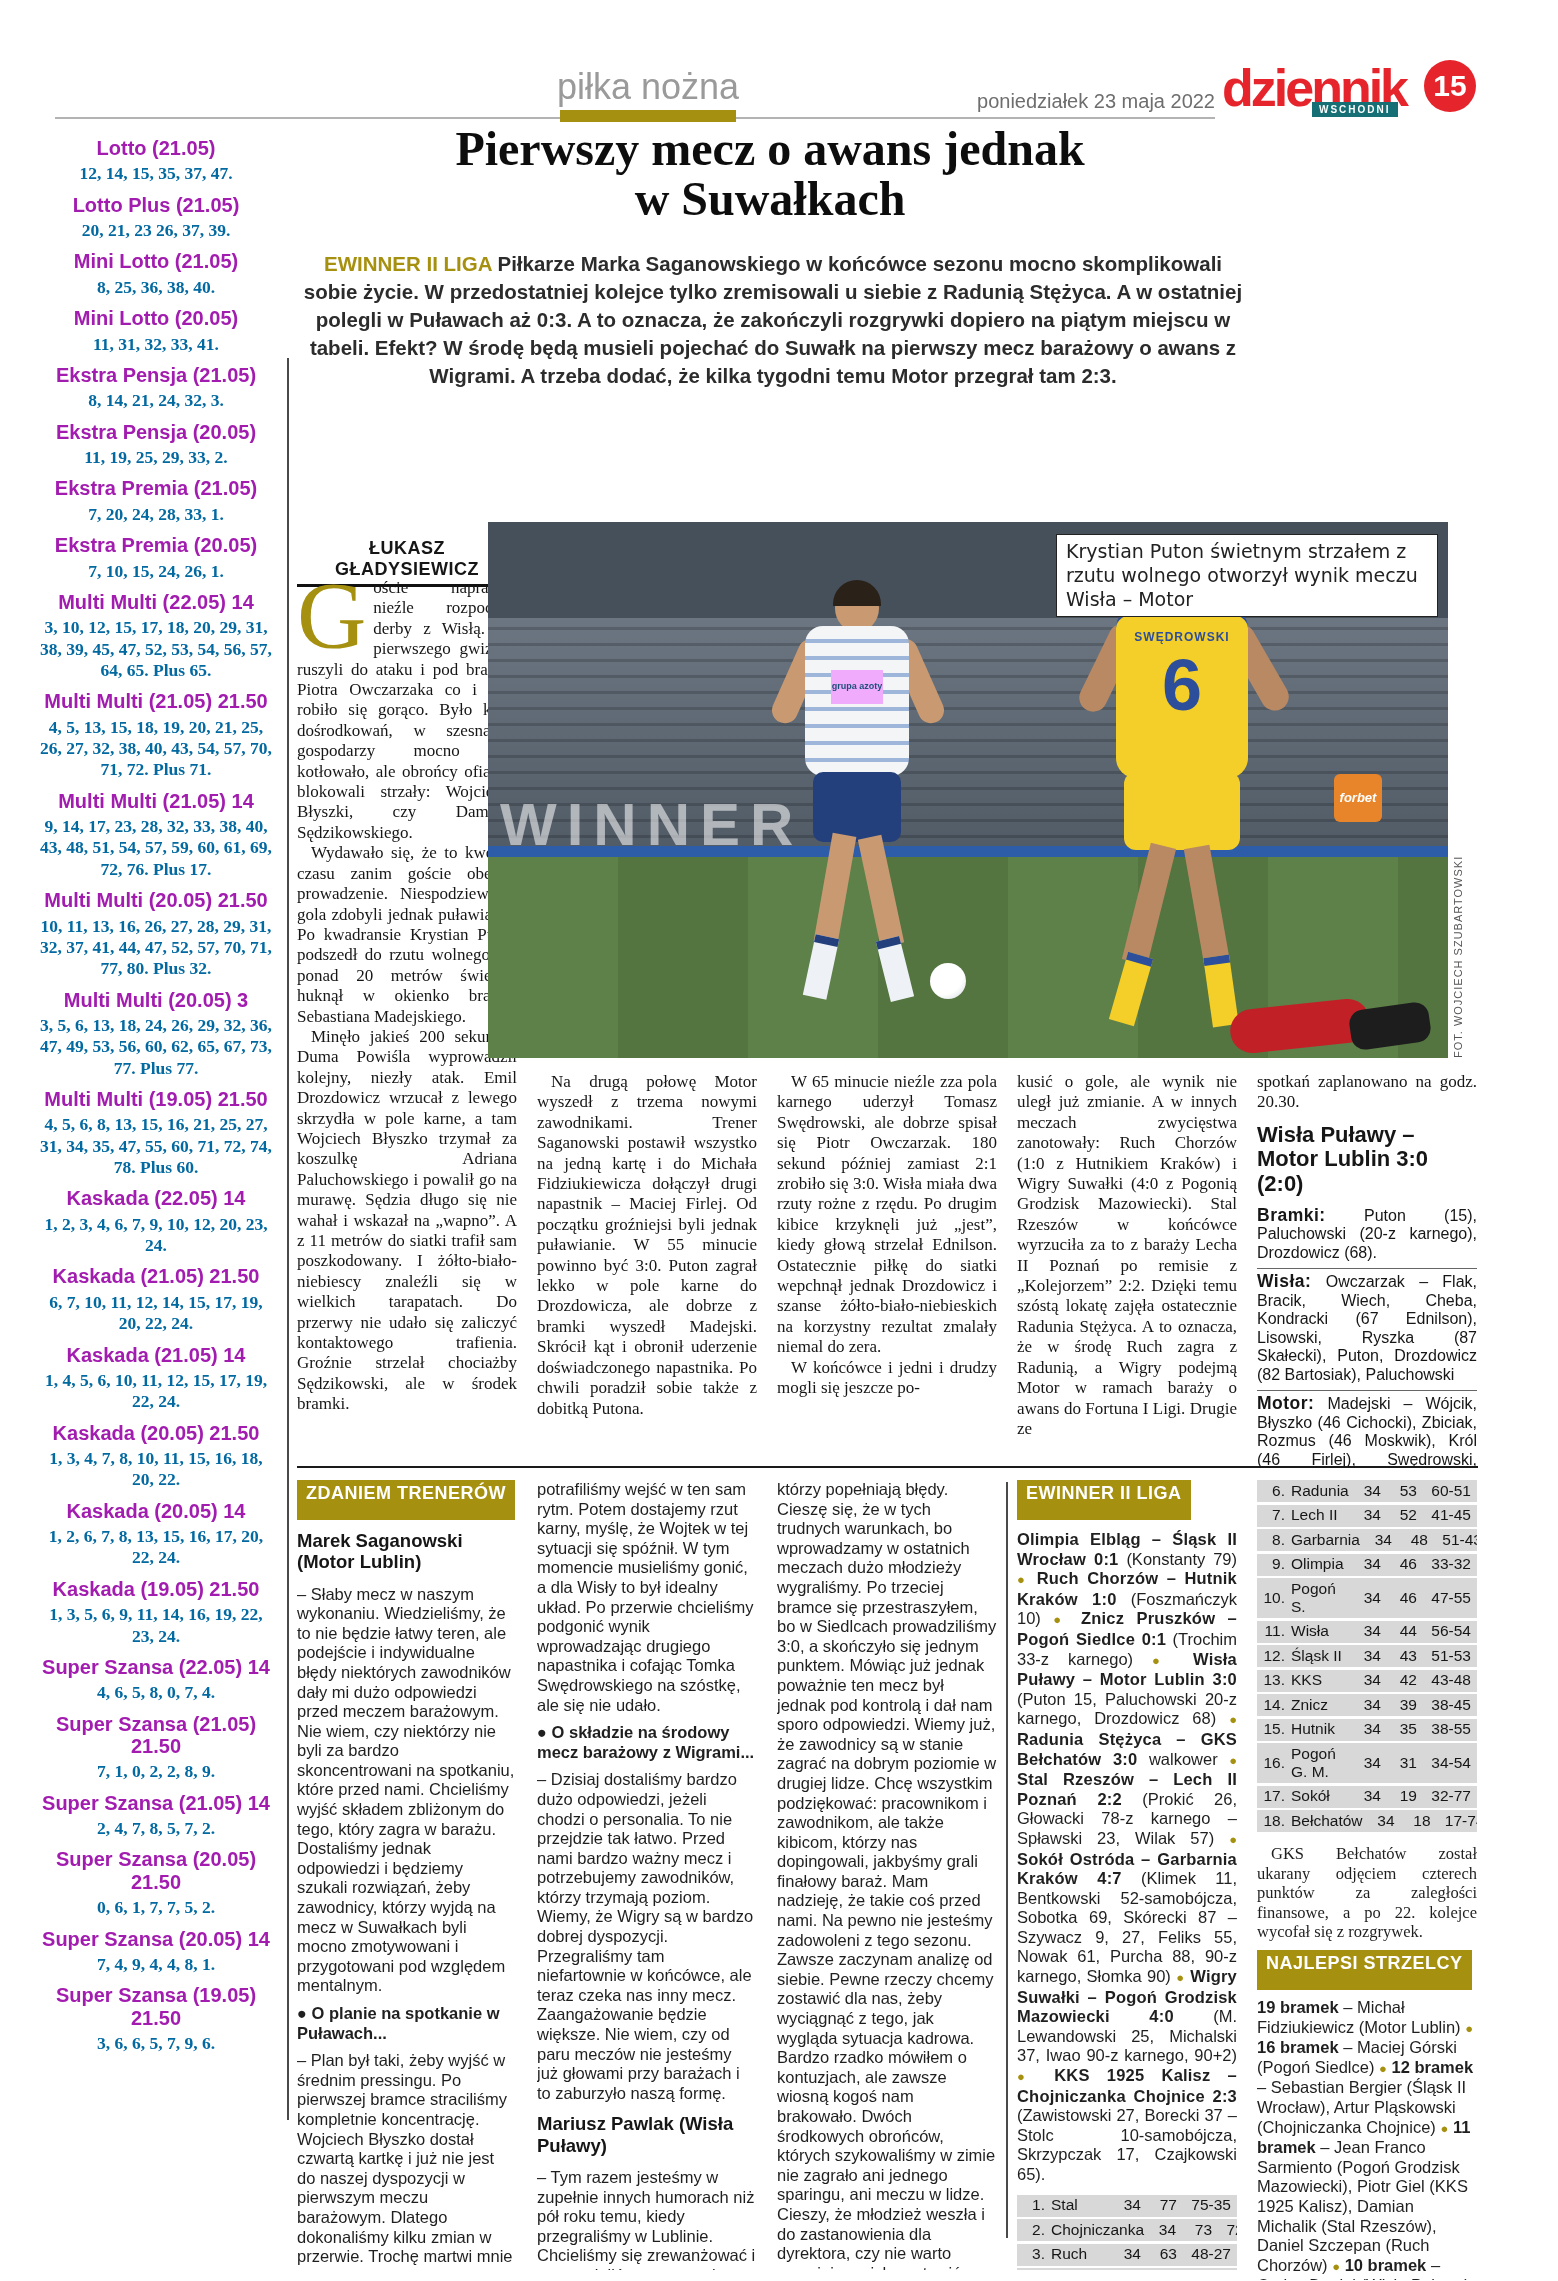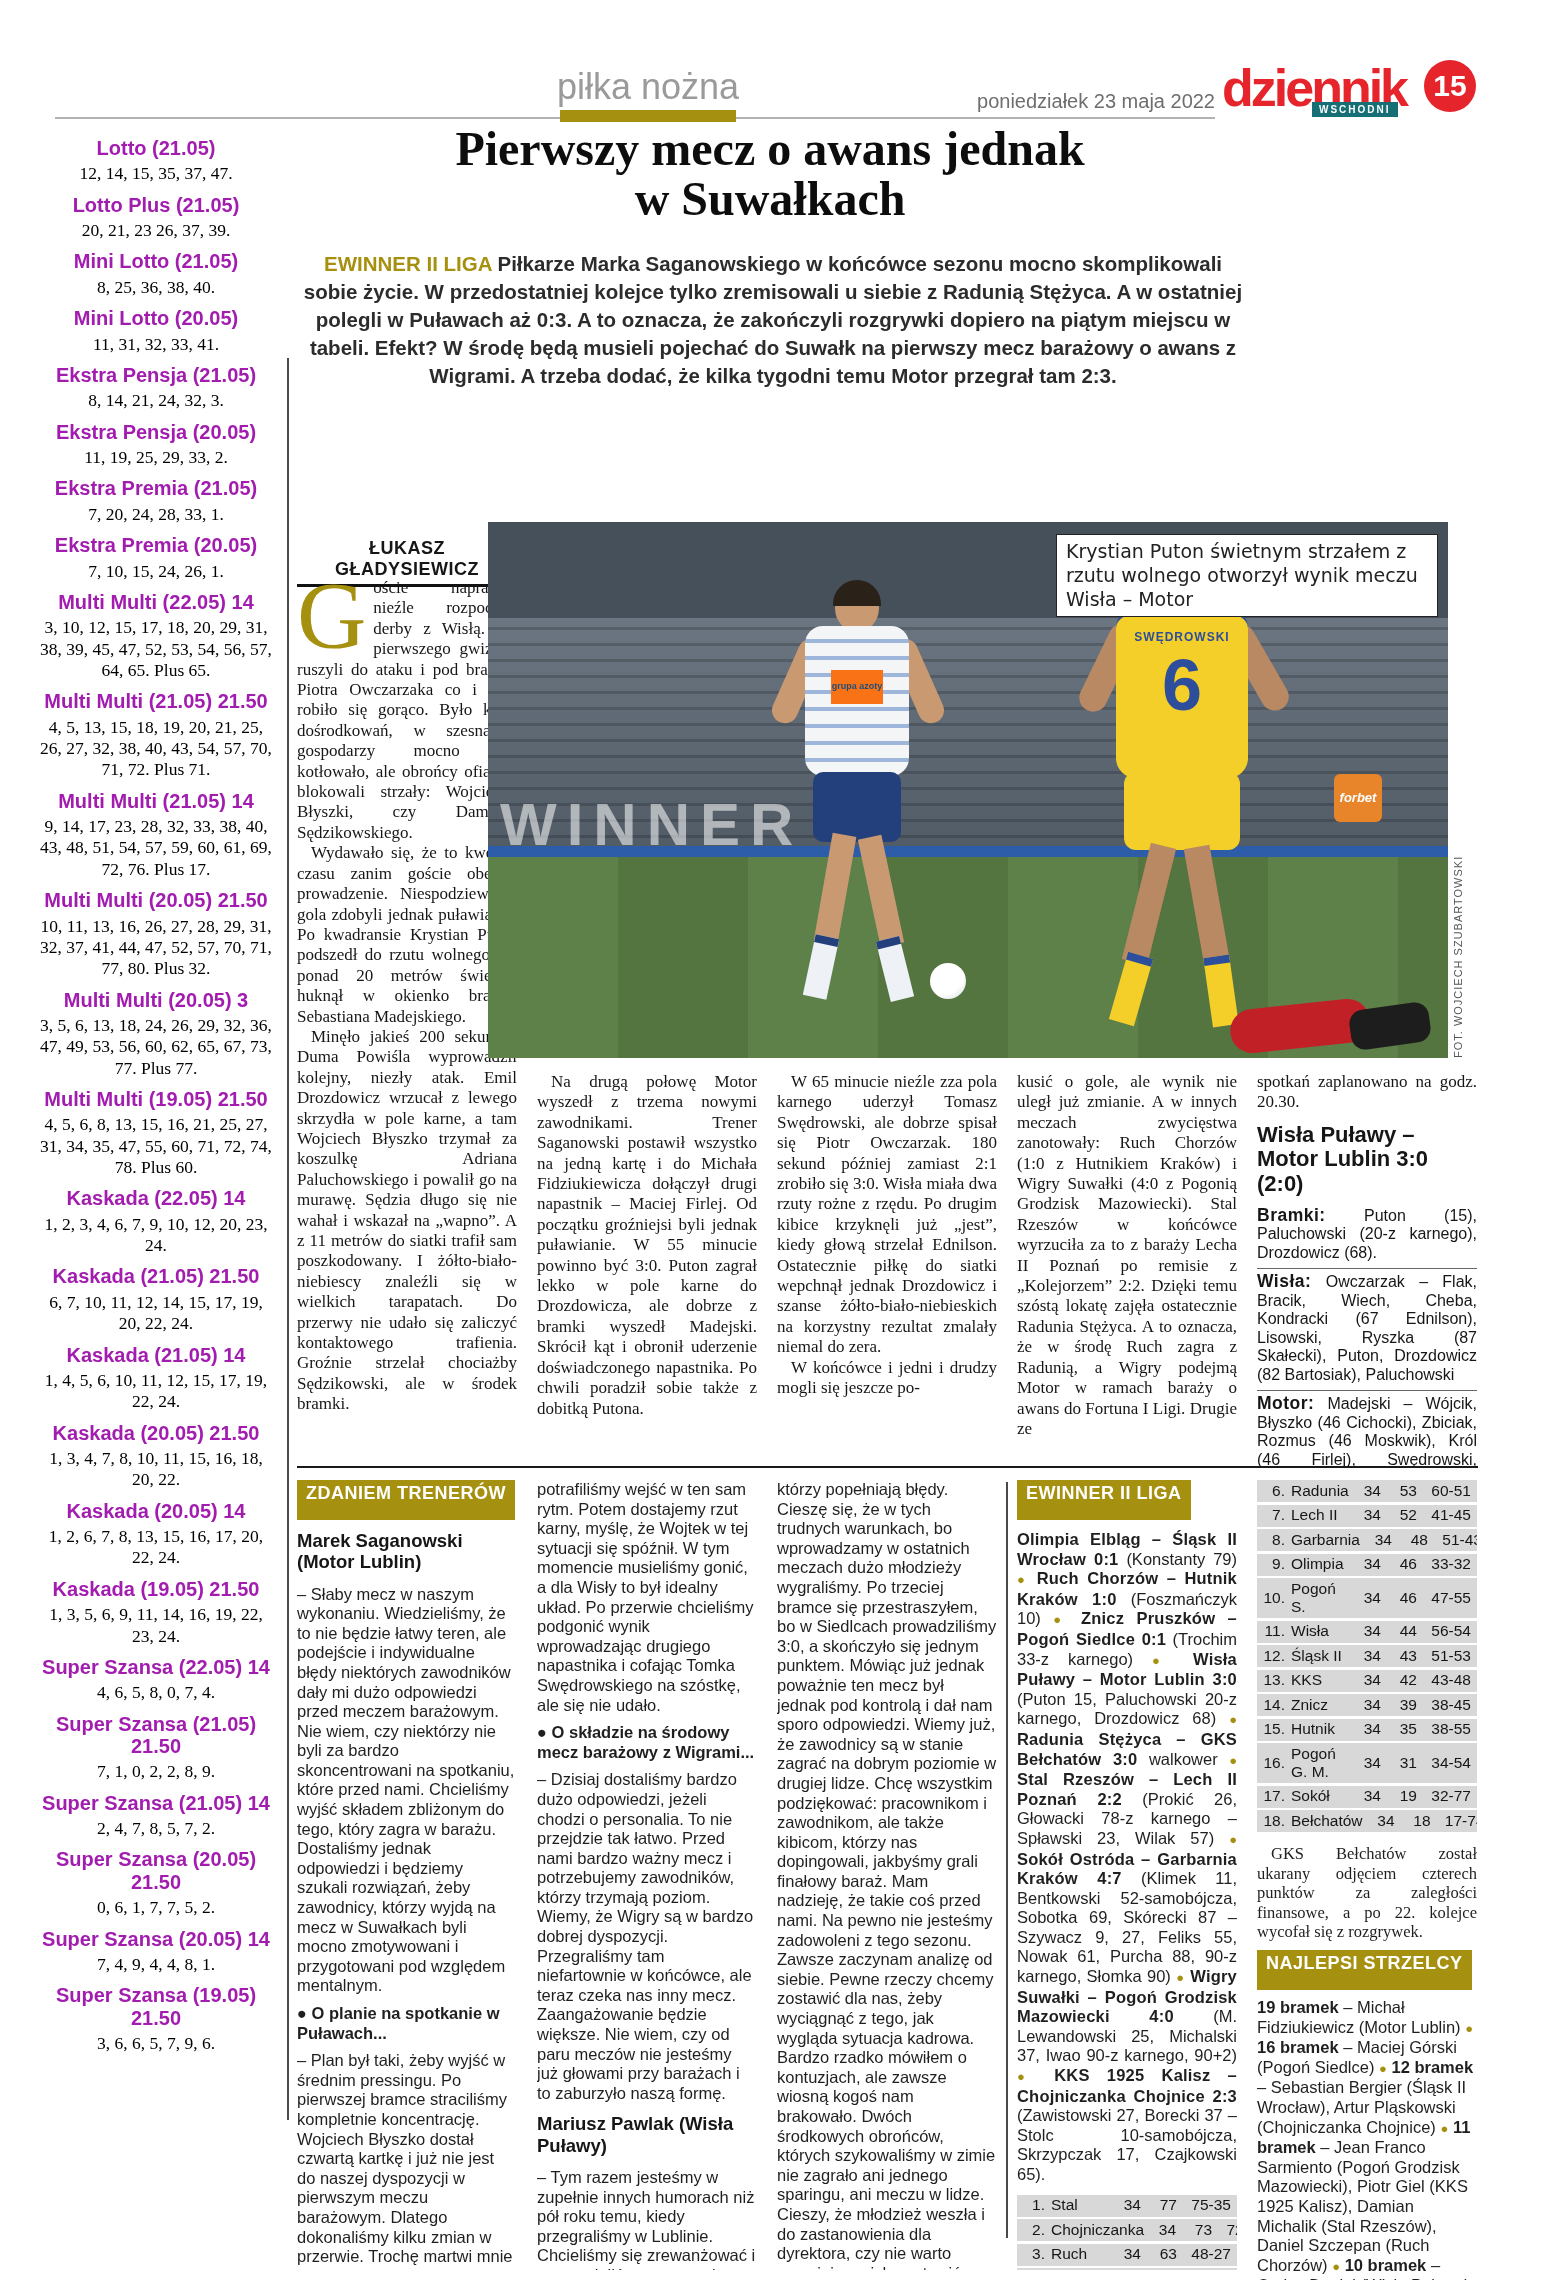--- a/index.html
+++ b/index.html
@@ -25,21 +25,21 @@
     font-family:"Liberation Sans",sans-serif; font-size:10px; letter-spacing:2px;
     padding:2px 7px; font-weight:bold;}
   .page-circle{left:1424px; top:60px; width:52px; height:52px; border-radius:50%;
     background:var(--red); color:#fff; font-family:"Liberation Sans",sans-serif;
     font-weight:bold; font-size:30px; display:flex; align-items:center; justify-content:center;}
 
   
   .lottery{left:40px; top:128px; width:232px; text-align:center;}
   .lot-t{font-family:"Liberation Sans",sans-serif; font-weight:bold; font-size:20px;
     line-height:1.12; color:#a21caf; margin-top:9px;}
-  .lot-n{font-size:17.5px; line-height:1.22; margin-top:4px; color:#000000;}
+  .lot-n{font-size:17.5px; line-height:1.22; margin-top:4px; color:#0369a1;font-weight:bold;}
   .vrule-side{left:287px; top:358px; width:2px; height:1762px; background:#4a4a4a;}
 
   
   .headline{left:300px; top:124px; width:940px; text-align:center;
     font-weight:bold; font-size:48px; line-height:1.04; color:#0d0d0d;}
   .lead{left:300px; top:250px; width:946px; text-align:center;
     font-family:"Liberation Sans",sans-serif; font-size:20.5px; line-height:1.36;
     color:#2c2c2c; font-weight:bold;}
   .lead .lbl{color:var(--gold);}
 
@@ -70,21 +70,21 @@
     font-size:19px; line-height:1.25; color:#222;}
   .credit{left:1452px; top:522px; height:536px; writing-mode:vertical-rl;
     transform:rotate(180deg); font-family:"Liberation Sans",sans-serif; font-size:11px;
     color:#555; letter-spacing:1px; text-align:left;}
   
   .playerA{position:absolute; left:295px; top:62px; width:150px; height:420px;}
   .pa-head{position:absolute; left:52px; top:0; width:44px; height:48px; border-radius:50%; background:#c99a72;}
   .pa-hair{position:absolute; left:50px; top:-4px; width:48px; height:26px; border-radius:24px 24px 0 0; background:#2a2118;}
   .pa-torso{position:absolute; left:22px; top:42px; width:104px; height:150px; border-radius:18px;
     background:repeating-linear-gradient(180deg,#f3f5f7 0 13px,#9db6da 13px 17px);}
-  .pa-sponsor{position:absolute; left:48px; top:86px; width:52px; height:34px; background:#f97316;
+  .pa-sponsor{position:absolute; left:48px; top:86px; width:52px; height:34px; background:#f0abfc;
     color:#1c4f7c; font-family:"Liberation Sans",sans-serif; font-size:9px; font-weight:bold;
     display:flex; align-items:center; justify-content:center; text-align:center; line-height:1.05;}
   .pa-arm{position:absolute; width:26px; height:90px; border-radius:13px; background:#c99a72;}
   .pa-shorts{position:absolute; left:30px; top:188px; width:88px; height:70px; background:#24407c; border-radius:10px;}
   .pa-leg{position:absolute; width:24px; height:110px; background:#c99a72;}
   .pa-sock{position:absolute; width:24px; height:62px; background:#eef2f6; border-top:8px solid #24407c;}
   .playerB{position:absolute; left:600px; top:40px; width:190px; height:470px;}
   .pb-head{position:absolute; left:70px; top:0; width:48px; height:52px; border-radius:50%; background:#b98963;}
   .pb-hair{position:absolute; left:68px; top:-6px; width:52px; height:28px; border-radius:26px 26px 0 0; background:#1f1a14;}
   .pb-torso{position:absolute; left:28px; top:46px; width:132px; height:170px; border-radius:20px;

